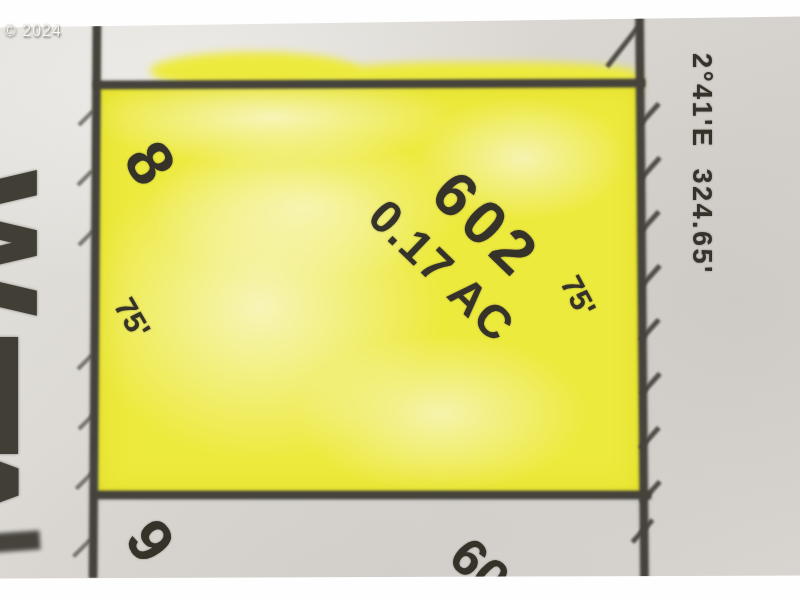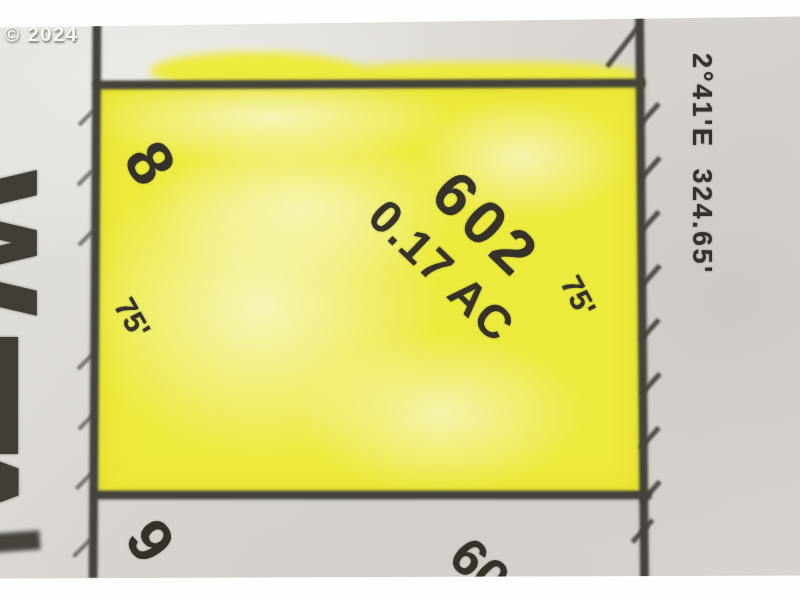--- a/index.html
+++ b/index.html
@@ -36,21 +36,21 @@
     color:#35322a;font-weight:700;line-height:1;white-space:pre;
     text-shadow:0 0 2px rgba(53,50,42,.55);
     transform-origin:center center;
   }
   .frag{color:#413e36;font-weight:700;font-family:"DejaVu Sans",sans-serif;
         text-shadow:0 0 3px rgba(60,57,48,.6);line-height:1;}
   .center{transform:translate(-50%,-50%);}
   
   .white-band{background:#fefefe;}
   .watermark{
-    color:#f8f7f4;font-size:21px;font-weight:700;letter-spacing:1px;
+    color:#f8f7f4;font-size:16px;font-weight:400;letter-spacing:1px;
     text-shadow:1px 1.5px 2px rgba(108,104,98,.8),0 0 1px rgba(130,126,120,.6);
   }
 </style>
 </head>
 <body>
 
 <div class="stage">
 
   <div class="abs hl-hump" style="left:150px;top:52px;width:210px;height:38px;"></div>
   <div class="abs hl-hump" style="left:330px;top:62px;width:310px;height:30px;border-radius:40% 40% 0 0;"></div>

